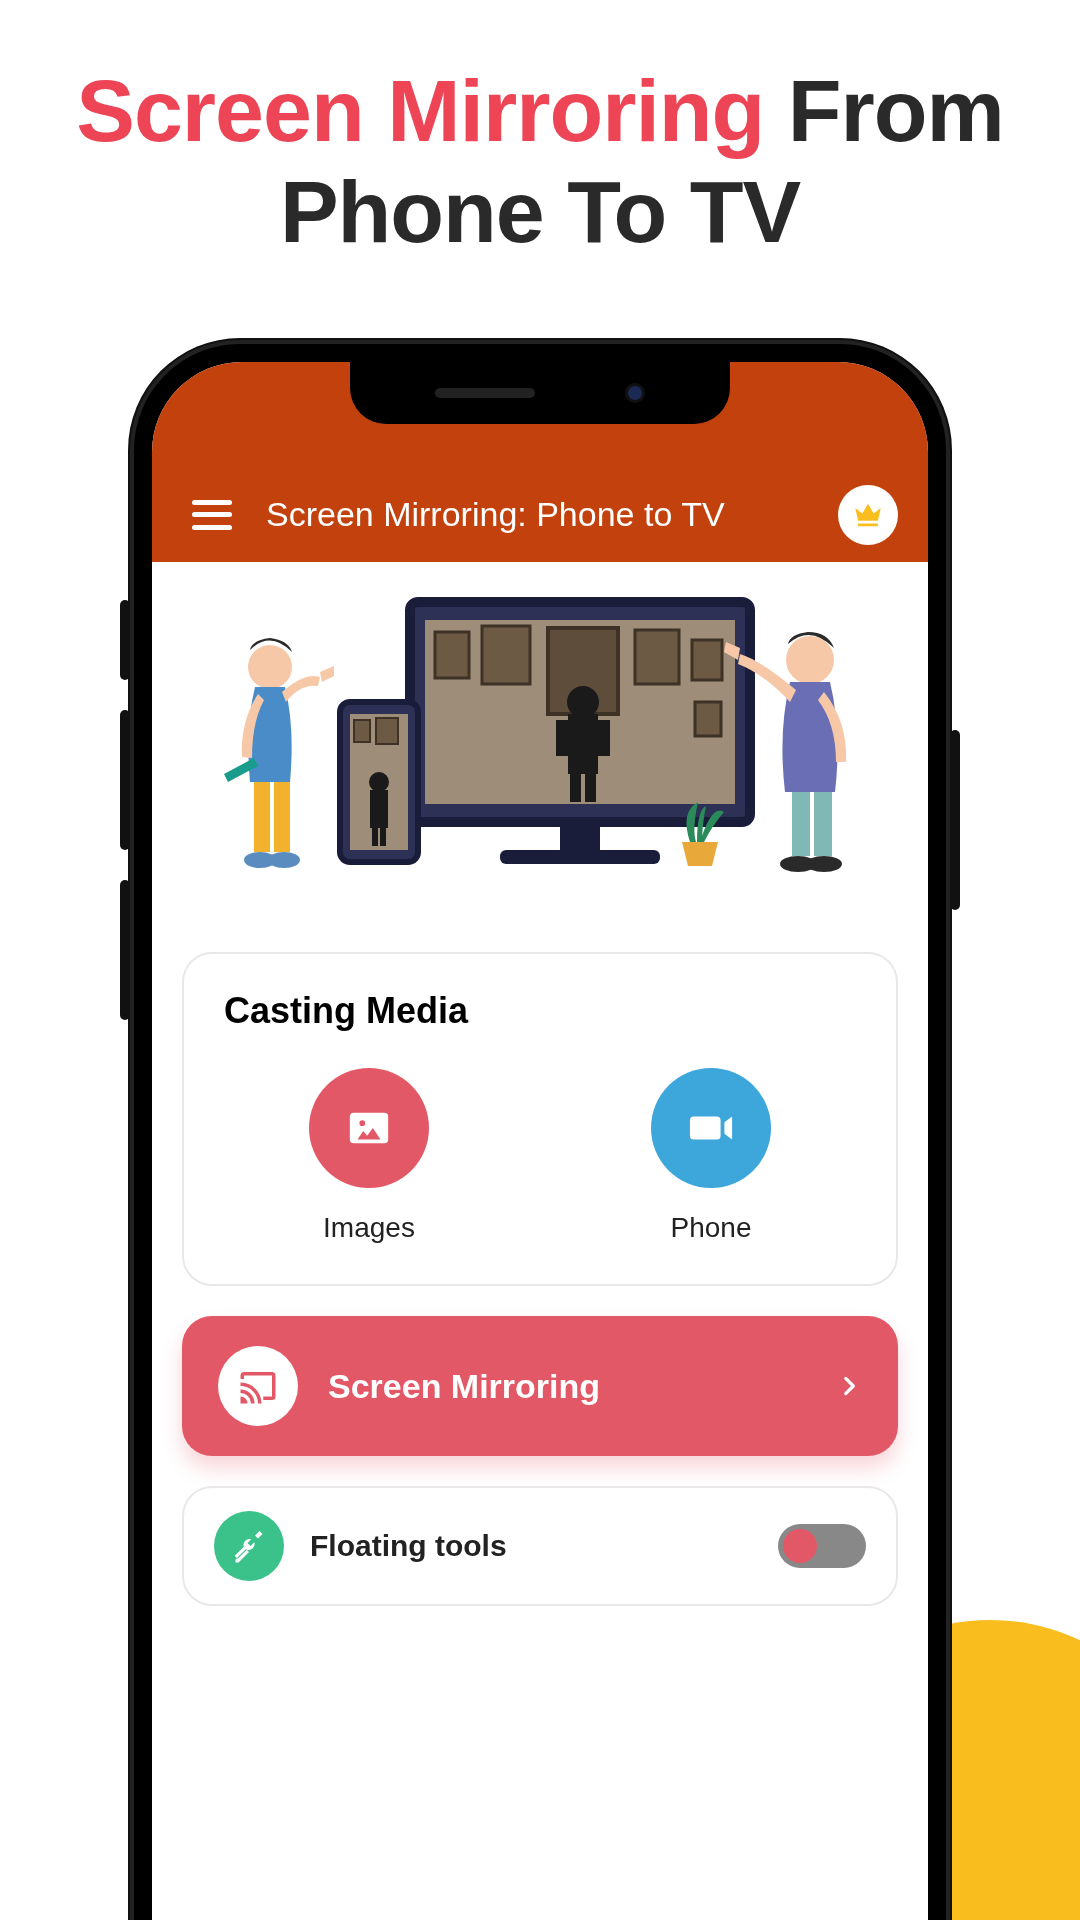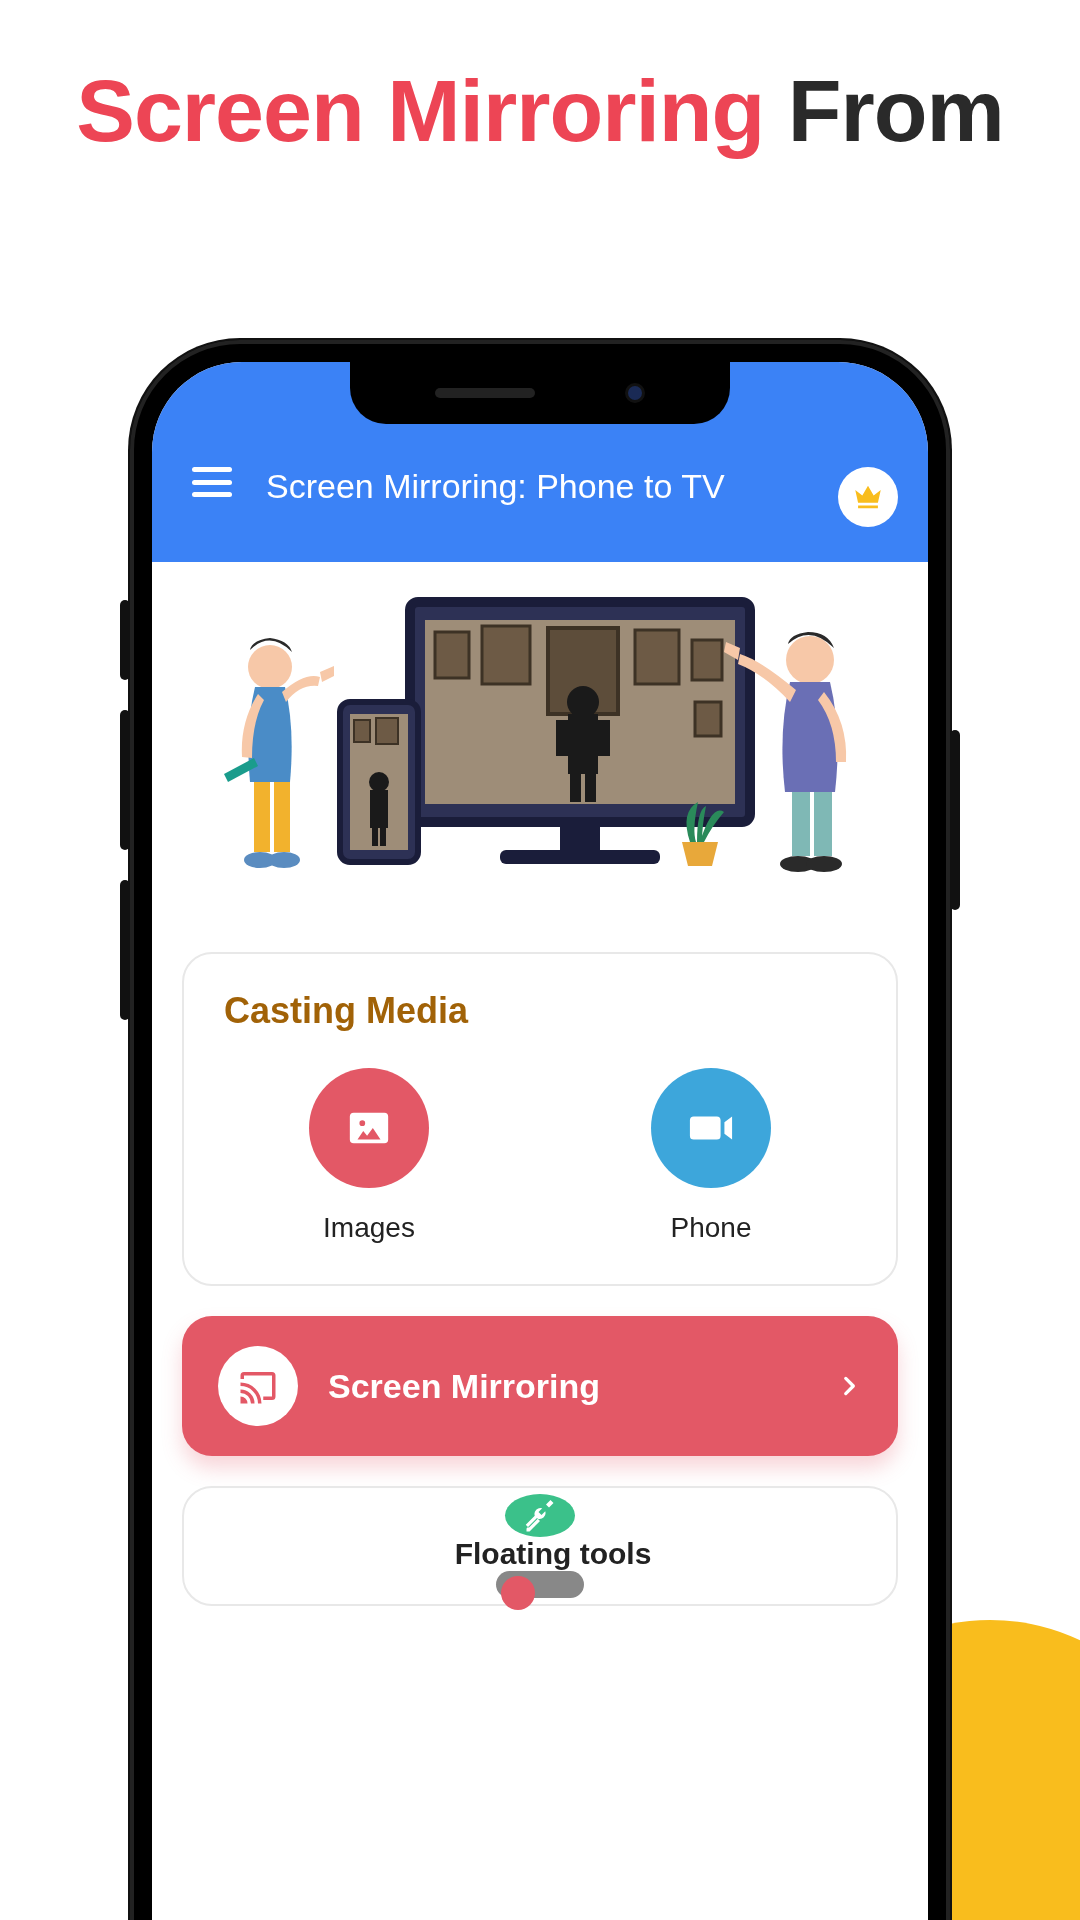--- a/index.html
+++ b/index.html
@@ -81,25 +81,25 @@
 .camera {
   width: 20px;
   height: 20px;
   background: #1a2a55;
   border-radius: 50%;
   border: 3px solid #111;
 }
 
 
 .appbar {
-  background: #3b82f6;
+  background: #c2410c;
   height: 200px;
   padding-top: 105px;
   display: flex;
-  align-items: flex-start;
+  align-items: center;
   padding-left: 40px;
   padding-right: 30px;
 }
 .hamburger {
   width: 40px;
   height: 30px;
   display: flex;
   flex-direction: column;
   justify-content: space-between;
 }
@@ -141,21 +141,21 @@
 
 .card {
   margin: 10px 30px 30px;
   border: 2px solid #e8e8e8;
   border-radius: 30px;
   padding: 36px 30px 40px;
 }
 .card-title {
   font-size: 36px;
   font-weight: 700;
-  color: #a16207;
+  color: #000000;
   margin-bottom: 36px;
   margin-left: 10px;
 }
 .media-row {
   display: flex;
   justify-content: space-around;
   gap: 32px;
 }
 .media-item {
   display: flex;
@@ -212,21 +212,20 @@
 
 
 .float-row {
   margin: 0 30px;
   border: 2px solid #e8e8e8;
   border-radius: 30px;
   height: 120px;
   display: flex;
   align-items: center;
   padding: 6px 30px;
-  flex-direction: column;
 }
 .float-icon-wrap {
   width: 70px;
   height: 70px;
   background: #3bc18a;
   border-radius: 50%;
   display: flex;
   align-items: center;
   justify-content: center;
 }
@@ -264,20 +263,21 @@
   background: #f9bd1d;
   border-radius: 50%;
   z-index: -1;
 }
 </style>
 </head>
 <body>
 
 <div class="headline">
   <span class="red">Screen Mirroring</span><span class="dark"> From</span><br>
+  <span class="dark">Phone To TV</span>
 </div>
 
 <div class="yellow-blob"></div>
 
 <div class="phone">
   <div class="phone-side-btn side-left-1"></div>
   <div class="phone-side-btn side-left-2"></div>
   <div class="phone-side-btn side-left-3"></div>
   <div class="phone-side-btn side-right"></div>
 

